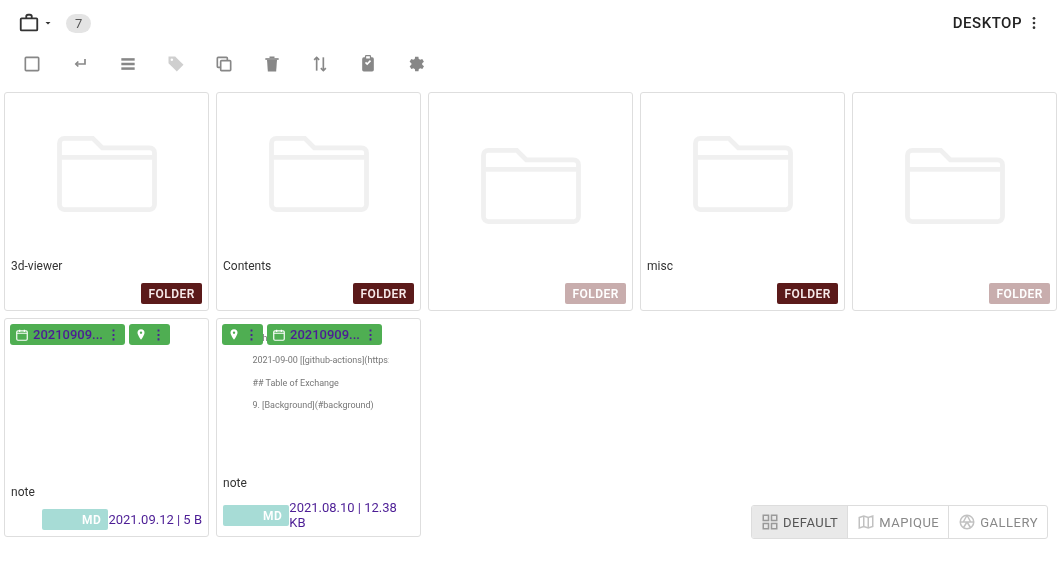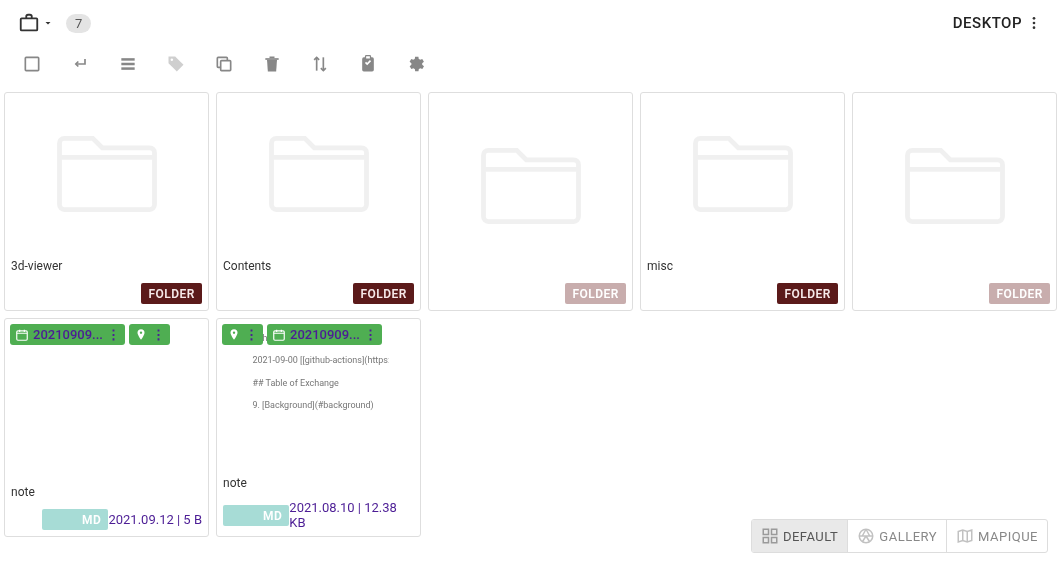--- a/index.html
+++ b/index.html
@@ -153,21 +153,21 @@
     text-align: left;
     line-height: 1.6;
     overflow: hidden;
   }
   .md-preview .line { white-space: nowrap; overflow: hidden; text-overflow: clip; margin-bottom: 8px; }
 
   
   .view-switch {
     position: absolute;
     right: 12px;
-    bottom: 20px;
+    bottom: 34px;
     display: flex;
     border: 1px solid #ddd;
     border-radius: 3px;
     overflow: hidden;
     background: #fff;
     margin-left: 27px;
   }
   .view-btn {
     display: flex;
     align-items: center;
@@ -410,25 +410,25 @@
     <svg width="18" height="18" viewBox="0 0 24 24" fill="none" stroke="#666" stroke-width="2">
         <rect x="3" y="3" width="7" height="7"></rect>
         <rect x="14" y="3" width="7" height="7"></rect>
         <rect x="3" y="14" width="7" height="7"></rect>
         <rect x="14" y="14" width="7" height="7"></rect>
       </svg>
     <span>DEFAULT</span>
   </div>
   <div class="view-btn">
     <svg width="18" height="18" viewBox="0 0 24 24" fill="none" stroke="#999" stroke-width="2">
+        <path d="M3 6l6-2 6 2 6-2v14l-6 2-6-2-6 2z"></path>
+        <path d="M9 4v14M15 6v14"></path>
+      </svg>
+    <span>MAPIQUE</span>
+  </div>
+  <div class="view-btn">
+    <svg width="18" height="18" viewBox="0 0 24 24" fill="none" stroke="#999" stroke-width="2">
         <circle cx="12" cy="12" r="9"></circle>
         <path d="M12 3l5 9M12 3l-5 9M3 12h18M7 20l5-8M17 20l-5-8"></path>
       </svg>
     <span>GALLERY</span>
   </div>
-  <div class="view-btn">
-    <svg width="18" height="18" viewBox="0 0 24 24" fill="none" stroke="#999" stroke-width="2">
-        <path d="M3 6l6-2 6 2 6-2v14l-6 2-6-2-6 2z"></path>
-        <path d="M9 4v14M15 6v14"></path>
-      </svg>
-    <span>MAPIQUE</span>
-  </div>
 </div>
 
 </body></html>

